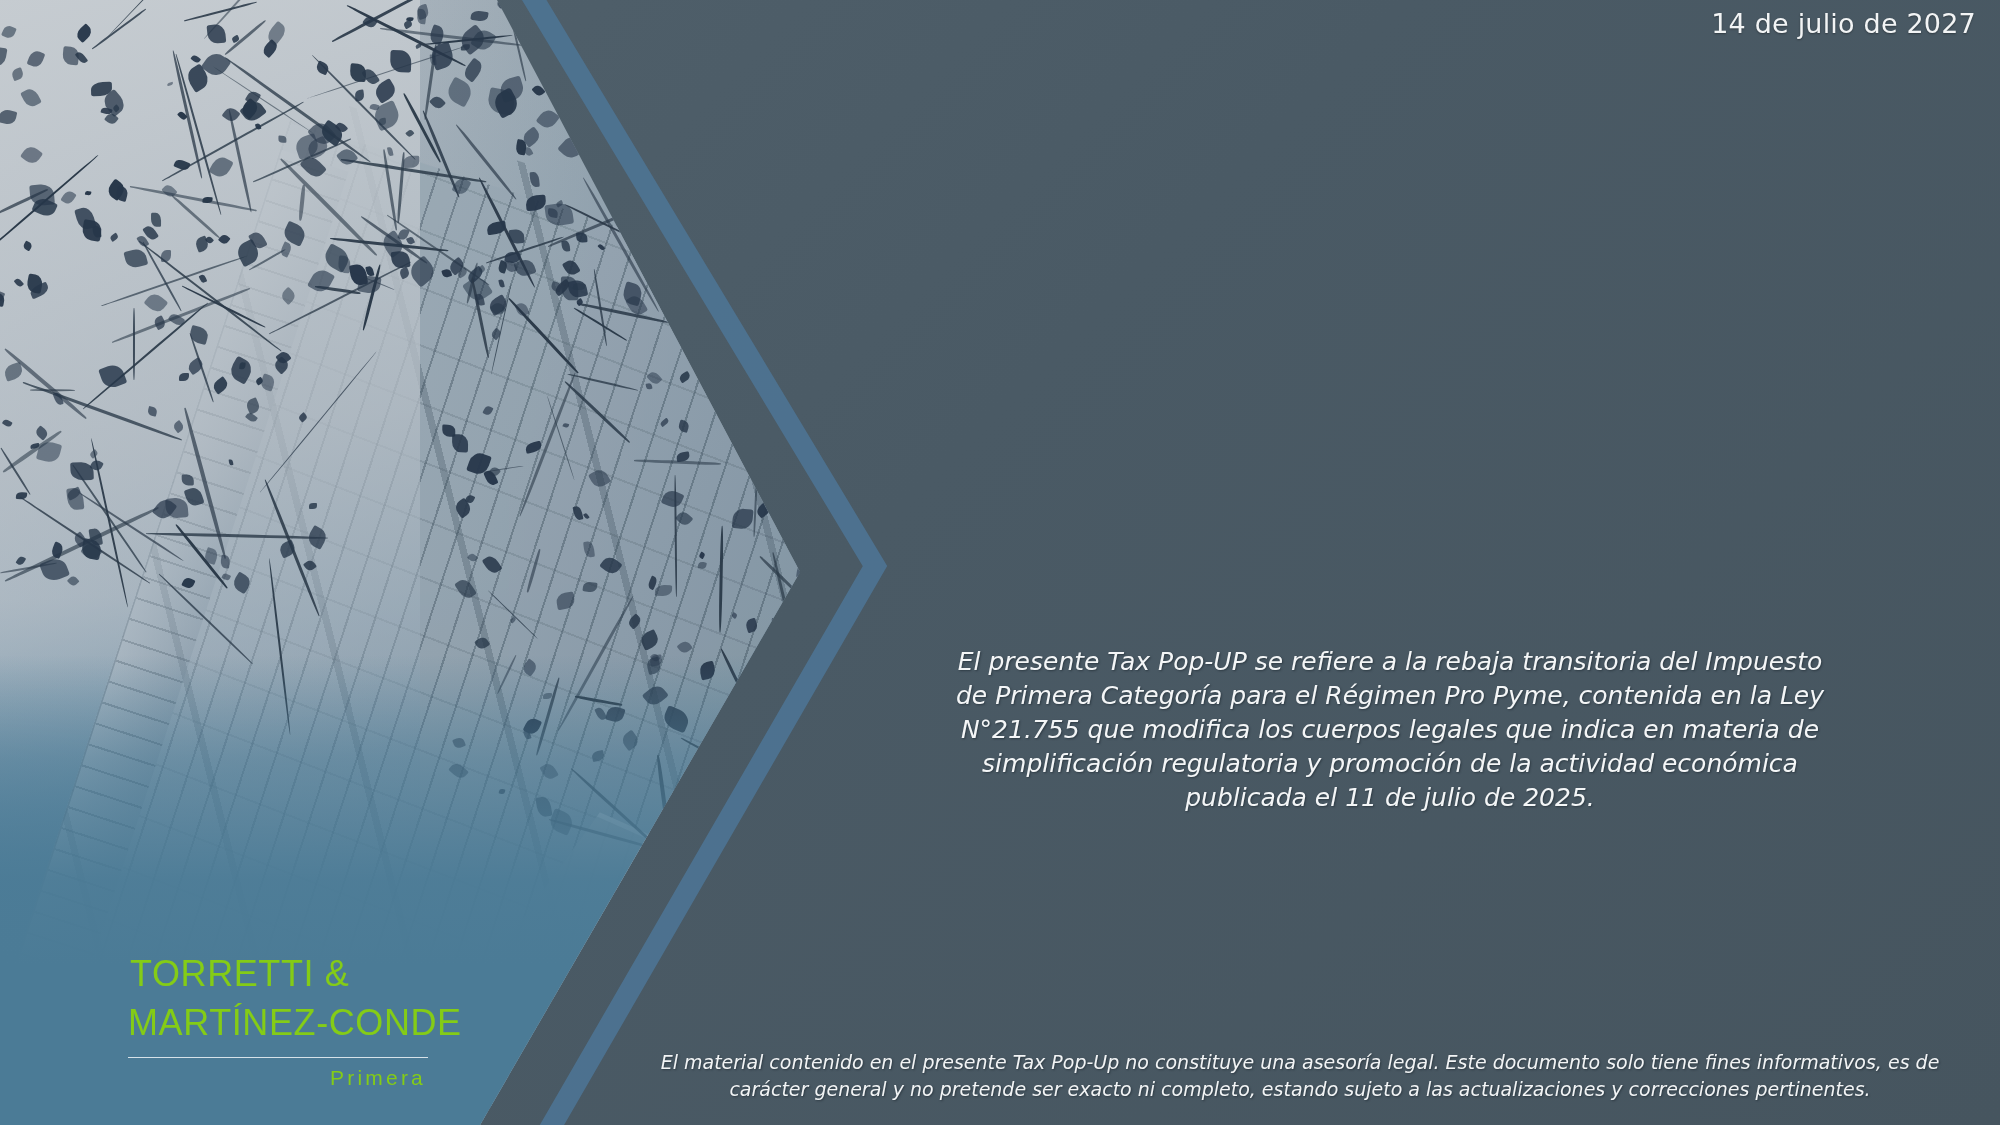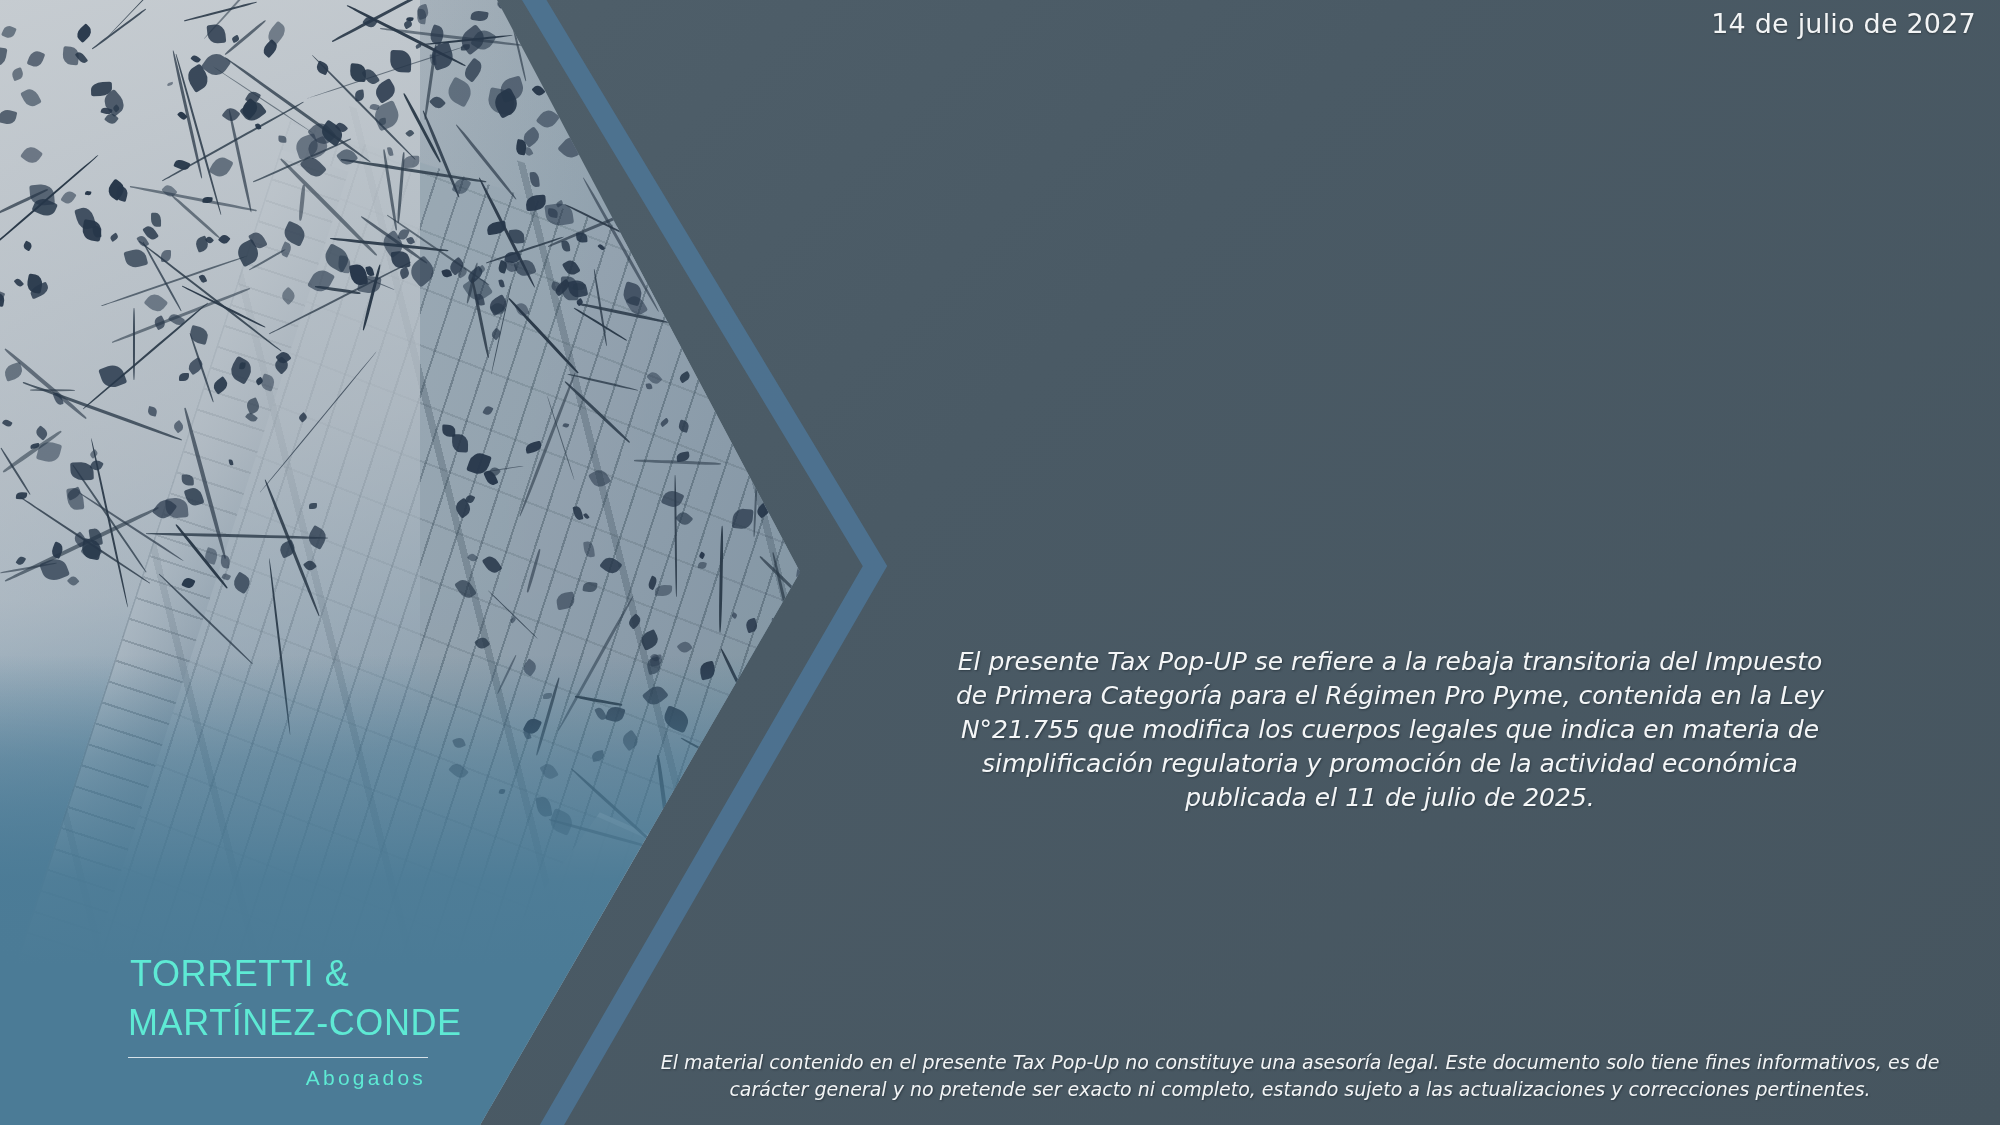--- a/index.html
+++ b/index.html
@@ -173,21 +173,21 @@
     line-height: 27px;
     color: #f2f4f5;
     text-shadow: 1px 1px 2px rgba(20,30,38,.5);
   }
 
   
   .logo {
     position: absolute;
     left: 128px; bottom: 35px;
     width: 300px;
-    color: #5eead4;
+    color: #84cc16;
   }
   .logo-l1, .logo-l2 {
     font-family: "Liberation Sans", sans-serif;
     font-weight: 400;
     font-size: 36px;
     line-height: 49px;
     letter-spacing: .6px;
     white-space: nowrap;
   }
   .logo-l1 { padding-left: 2px; }
@@ -671,16 +671,16 @@
   </div>
 
   <div class="subtitle-block">El presente Tax Pop-UP se refiere a la rebaja transitoria del Impuesto de Primera Categoría para el Régimen Pro Pyme, contenida en la Ley N°21.755 que modifica los cuerpos legales que indica en materia de simplificación regulatoria y promoción de la actividad económica publicada el 11 de julio de 2025.</div>
 
   <div class="footer-block">El material contenido en el presente Tax Pop-Up no constituye una asesoría legal. Este documento solo tiene fines informativos, es de carácter general y no pretende ser exacto ni completo, estando sujeto a las actualizaciones y correcciones pertinentes.</div>
 
   <div class="logo">
     <div class="logo-l1">TORRETTI  &amp;</div>
     <div class="logo-l2">MARTÍNEZ-CONDE</div>
     <div class="logo-rule"></div>
-    <div class="logo-sub">Abogados</div>
+    <div class="logo-sub">Primera</div>
   </div>
 
 </div>
 
 </body></html>

